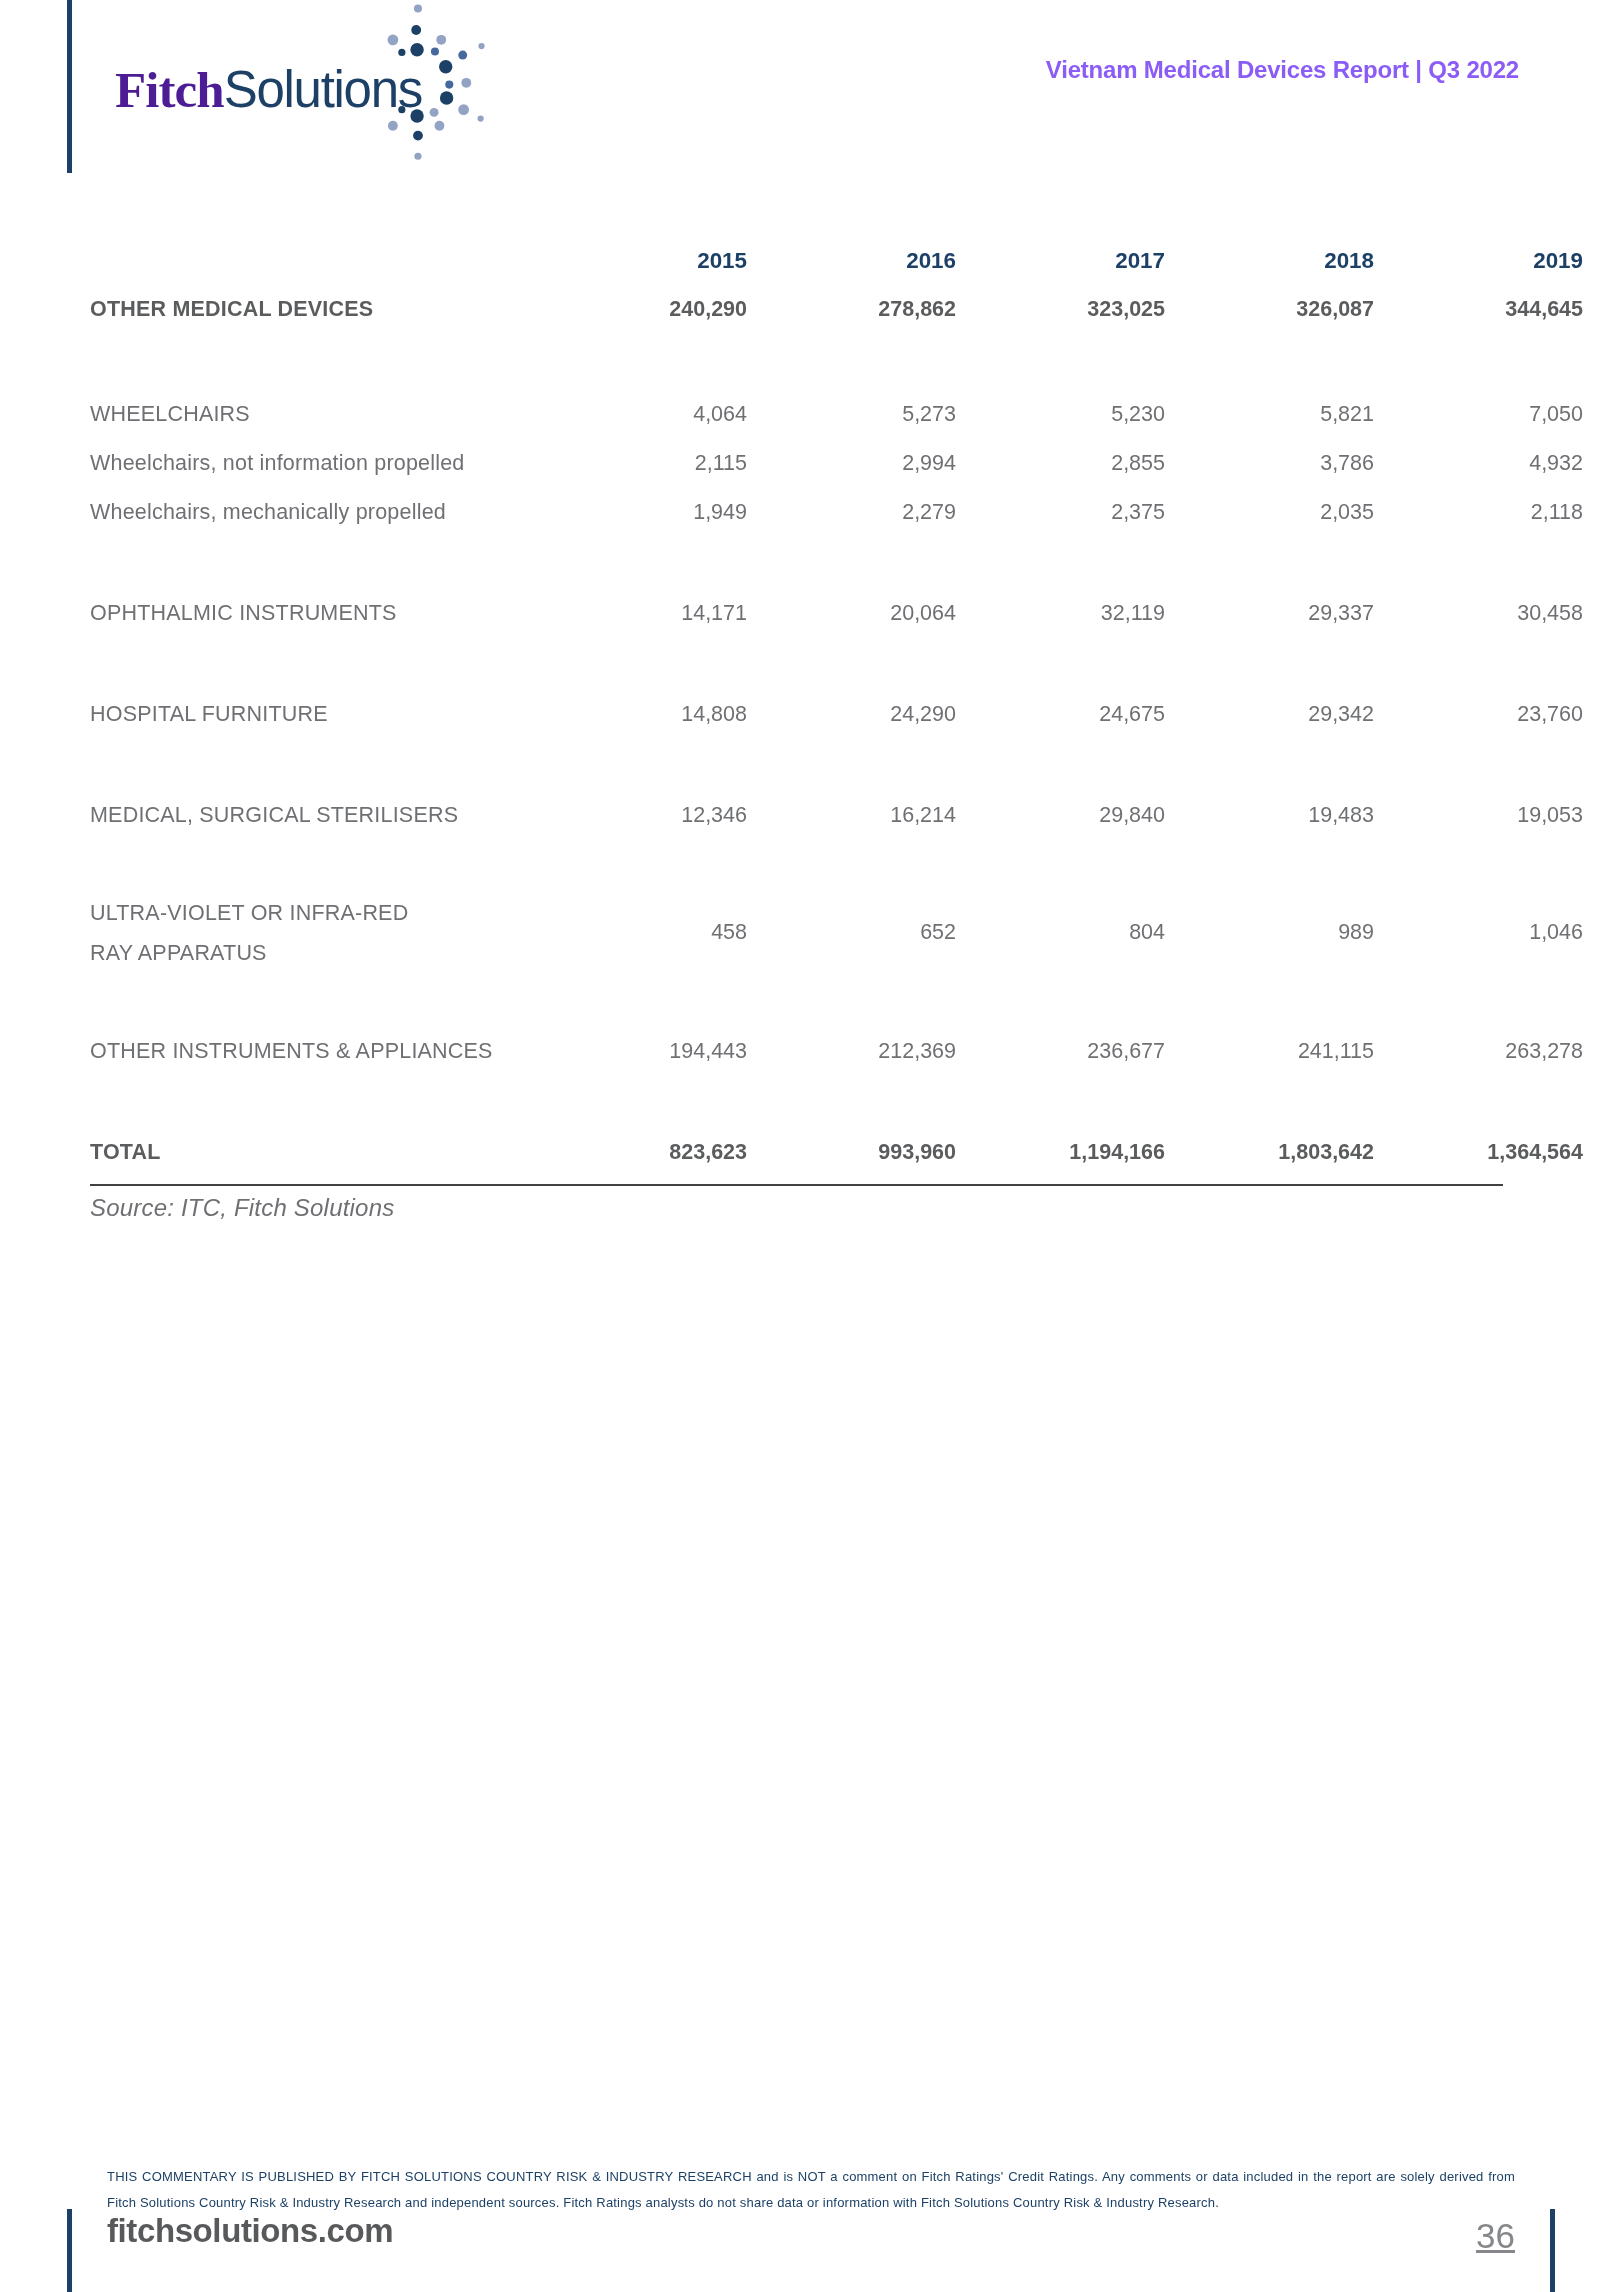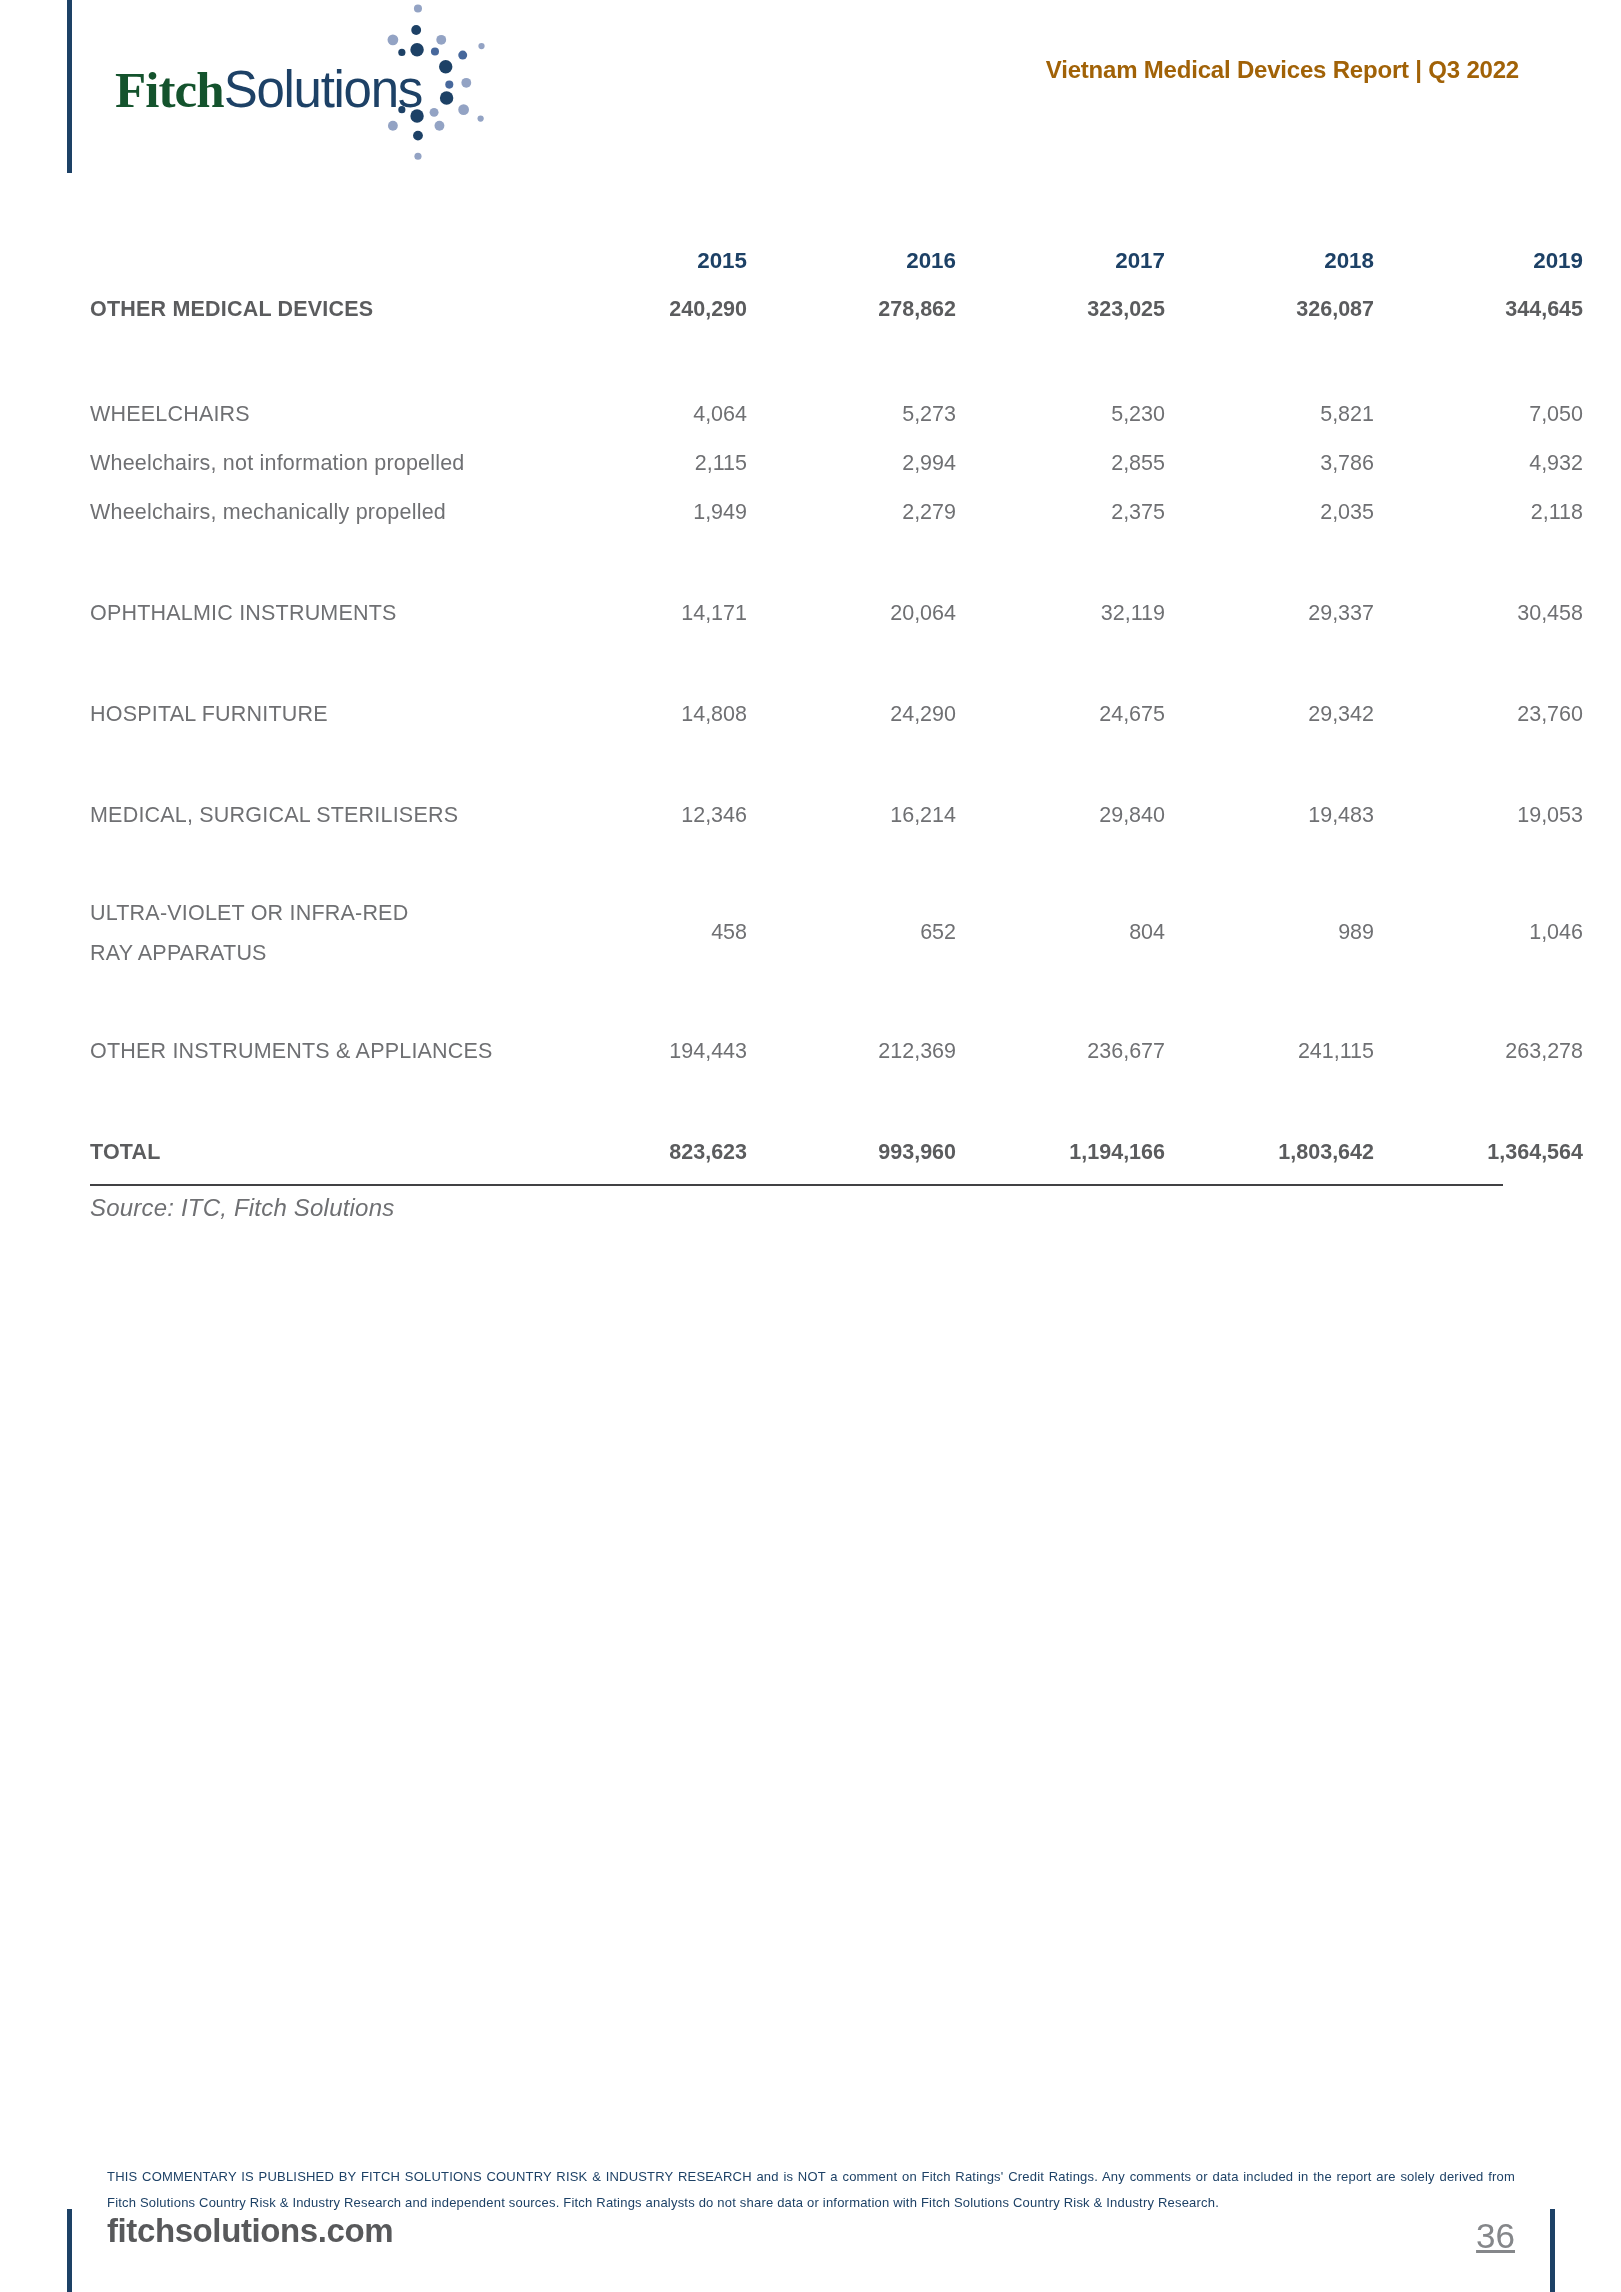--- a/index.html
+++ b/index.html
@@ -26,39 +26,39 @@
     height: 104px;
     display: flex;
     align-items: baseline;
     font-size: 51px;
     line-height: 104px;
     white-space: nowrap;
   }
   .logo-fitch {
     font-family: "Liberation Serif", serif;
     font-weight: 600;
-    color: #14532d;
+    color: #4c1d95;
     letter-spacing: -0.9px;
   }
   .logo-solutions {
     font-family: "Liberation Sans", sans-serif;
     font-weight: 400;
     color: #1d4166;
     letter-spacing: -1.3px;
   }
   .logo-dots {
     position: absolute;
     left: 358px; top: -3.6px;
   }
   .report-title {
     position: absolute;
     right: 102px; top: 56px;
     font-size: 24px;
     font-weight: bold;
-    color: #a16207;
+    color: #8b5cf6;
     letter-spacing: -0.2px;
   }
 
   
   .table-wrap {
     position: absolute;
     left: 90px; top: 236px;
     width: 1413px;
   }
   .trow {

